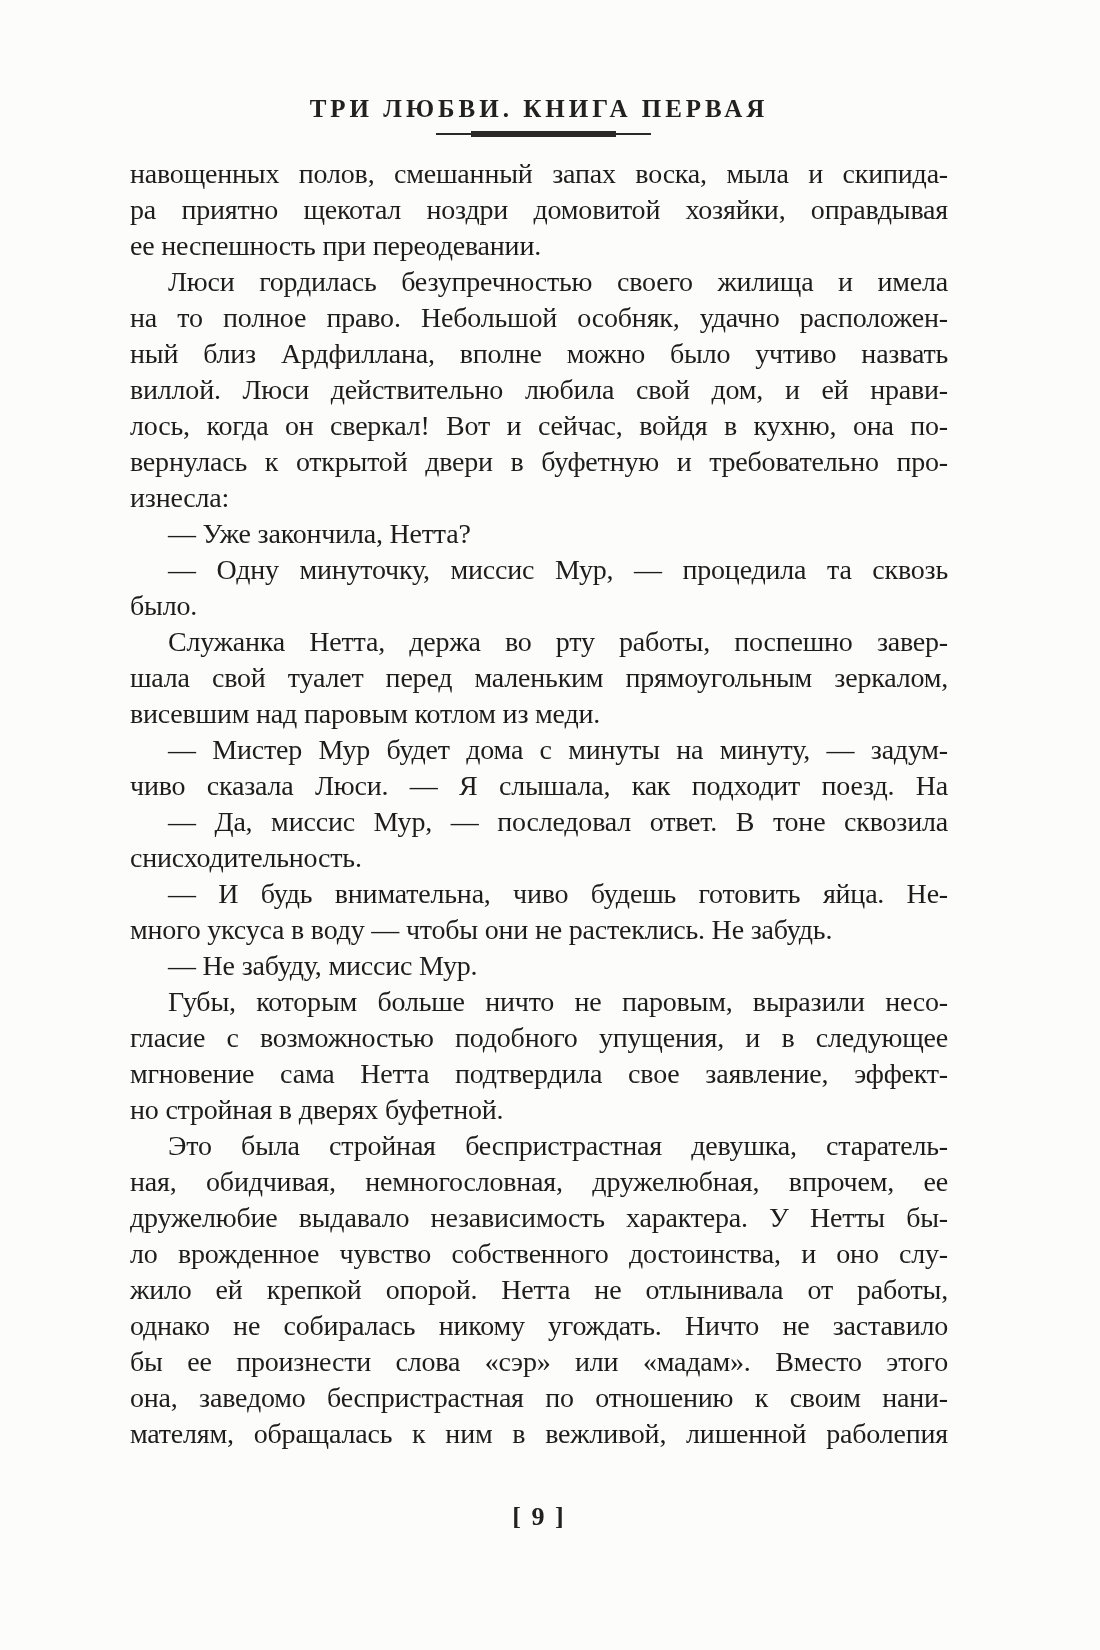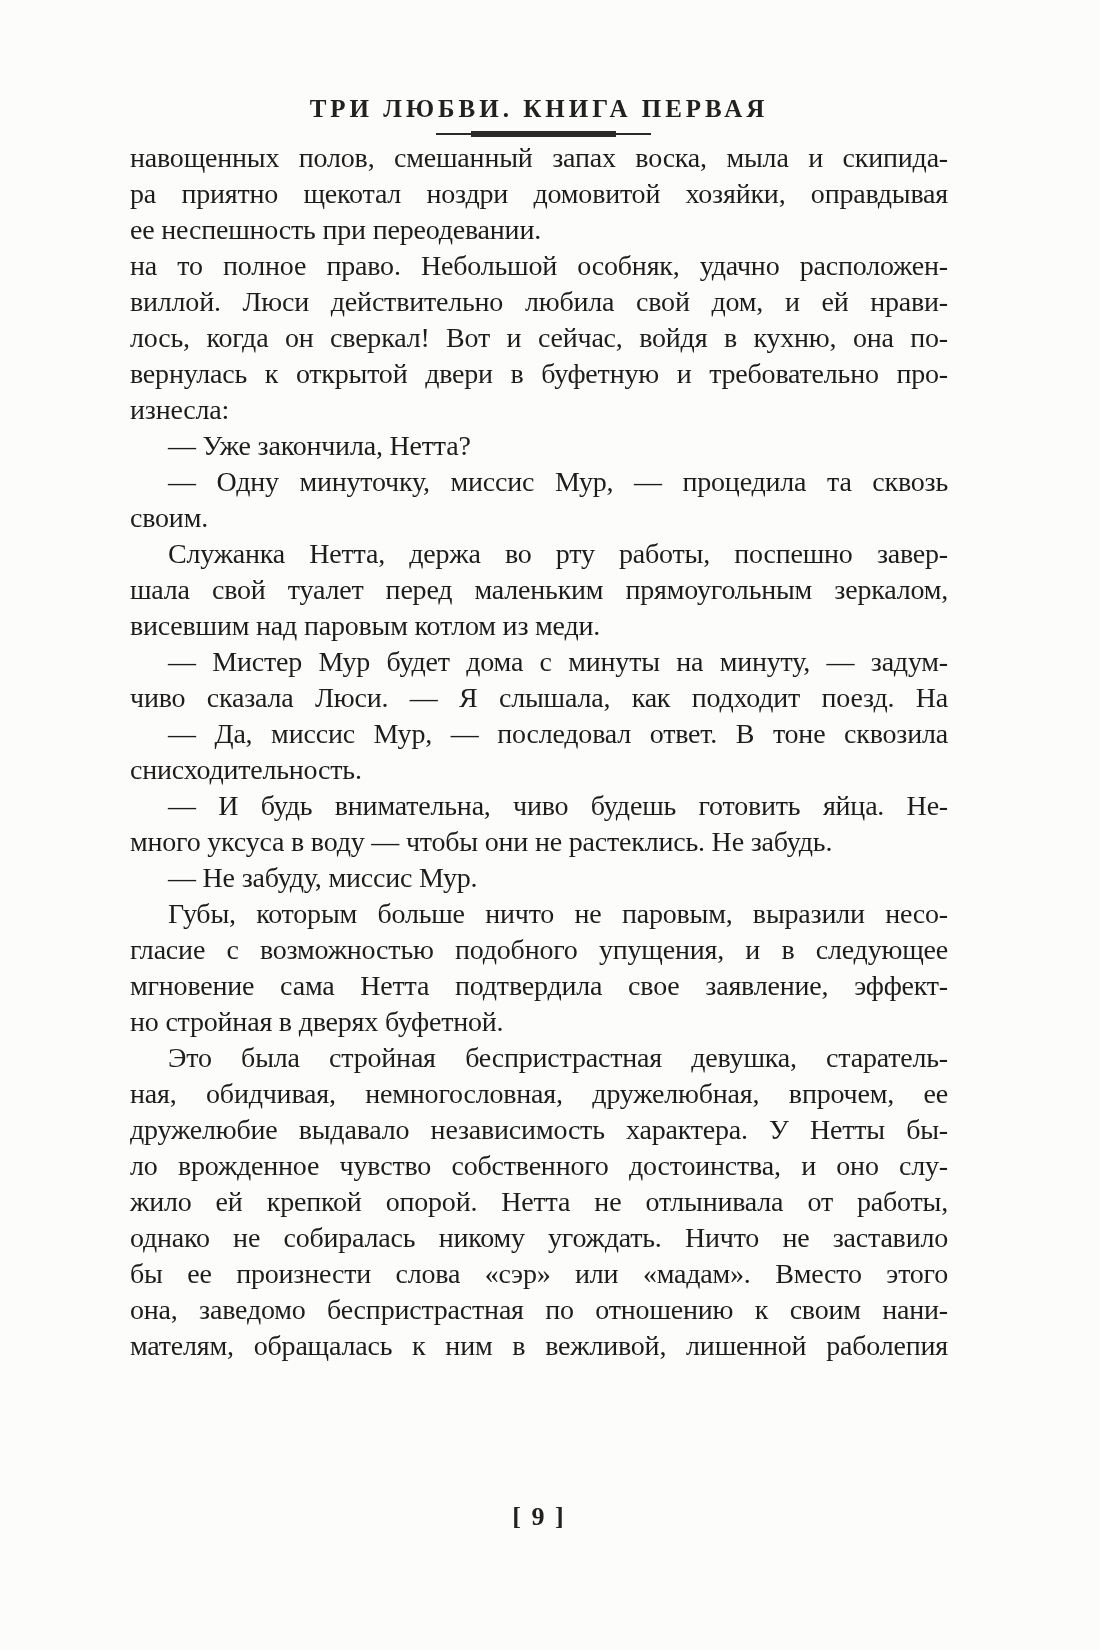--- a/index.html
+++ b/index.html
@@ -51,21 +51,21 @@
   .divider .thick-rule {
     position: absolute;
     top: 1px;
     left: 35px;
     width: 145px;
     height: 6px;
     background: var(--divider);
   }
   .body-text {
     position: absolute;
-    top: 140px;
+    top: 156px;
     left: 130px;
     width: 818px;
     font-size: 28px;
     letter-spacing: -0.2px;
   }
   .line {
     line-height: 36px;
     text-align: justify;
     text-align-last: justify;
     white-space: nowrap;
@@ -96,32 +96,34 @@
     <div class="thick-rule"></div>
   </div>
 
   <div class="body-text" id="body-text">
       <div class="para">
         <div class="line">навощенных полов, смешанный запах воска, мыла и скипида-</div>
         <div class="line">ра приятно щекотал ноздри домовитой хозяйки, оправдывая</div>
         <div class="line para-end">ее неспешность при переодевании.</div>
       </div>
       <div class="para">
+        <div class="line indent">Люси гордилась безупречностью своего жилища и имела</div>
         <div class="line">на то полное право. Небольшой особняк, удачно расположен-</div>
+        <div class="line">ный близ Ардфиллана, вполне можно было учтиво назвать</div>
         <div class="line">виллой. Люси действительно любила свой дом, и ей нрави-</div>
         <div class="line">лось, когда он сверкал! Вот и сейчас, войдя в кухню, она по-</div>
         <div class="line">вернулась к открытой двери в буфетную и требовательно про-</div>
         <div class="line para-end">изнесла:</div>
       </div>
       <div class="para">
         <div class="line indent para-end">— Уже закончила, Нетта?</div>
       </div>
       <div class="para">
         <div class="line indent">— Одну минуточку, миссис Мур, — процедила та сквозь</div>
-        <div class="line para-end">своим.</div>
+        <div class="line para-end">было.</div>
       </div>
       <div class="para">
         <div class="line indent">Служанка Нетта, держа во рту работы, поспешно завер-</div>
         <div class="line">шала свой туалет перед маленьким прямоугольным зеркалом,</div>
         <div class="line para-end">висевшим над паровым котлом из меди.</div>
       </div>
       <div class="para">
         <div class="line indent">— Мистер Мур будет дома с минуты на минуту, — задум-</div>
         <div class="line">чиво сказала Люси. — Я слышала, как подходит поезд. На</div>
       </div>

